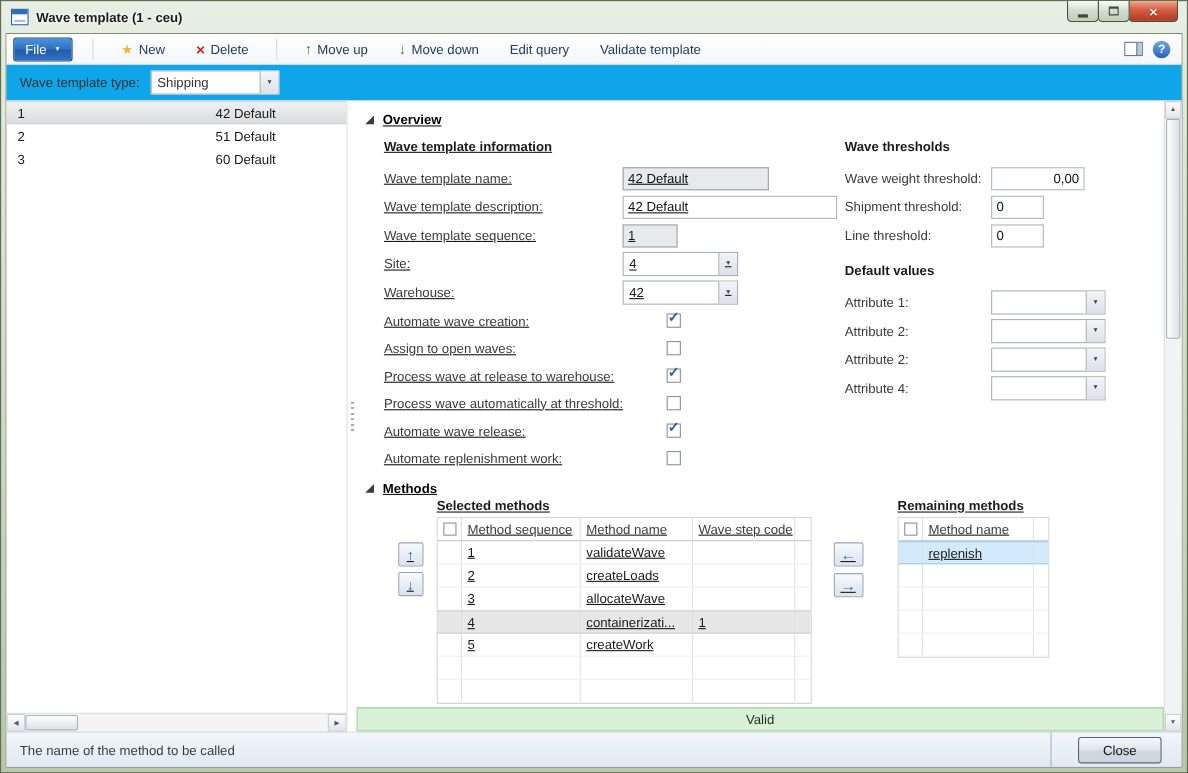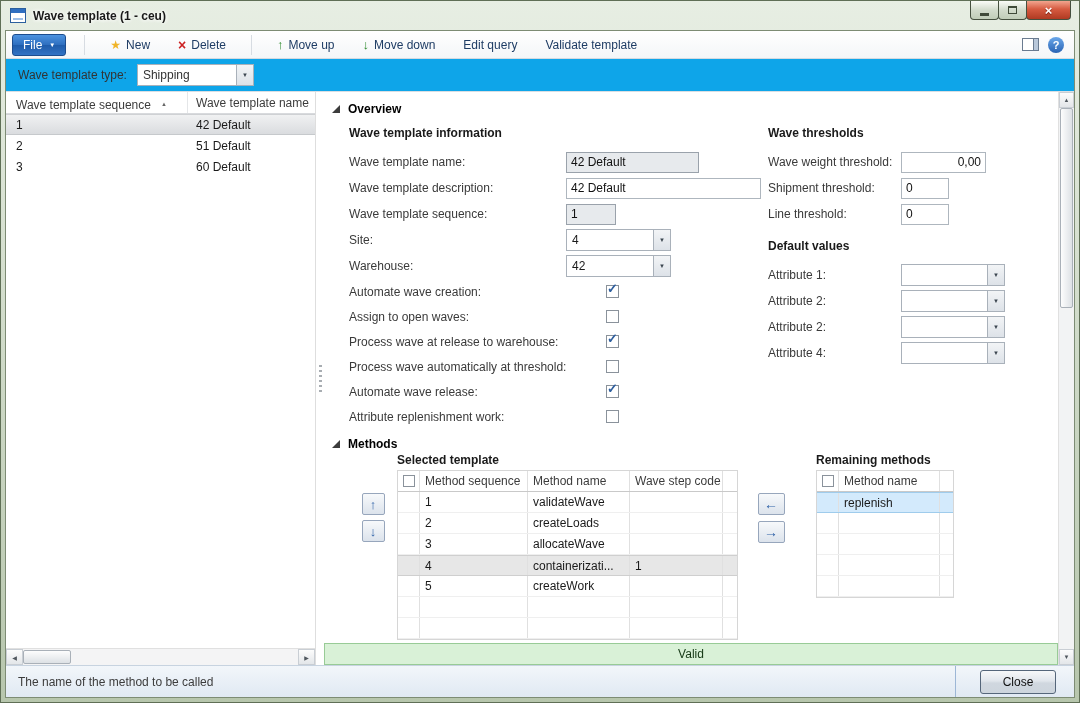--- a/index.html
+++ b/index.html
@@ -77,21 +77,21 @@
     background:linear-gradient(#fcfcfc,#e3e6e9); border:1px solid #c9ced4; }
   .hthumb { width:48px; margin:1px 0; background:linear-gradient(#fdfdfd,#dde1e5); border:1px solid #a9b0b8; border-radius:2px; }
   .htrack { flex:1; }
 
   .splitter { width:9px; flex:none; background:#fff; border-left:1px solid #dedede; position:relative; }
   .grip { position:absolute; top:50%; left:3px; width:3px; height:28px; margin-top:-14px;
     background:repeating-linear-gradient(#a8adb2 0 2px, transparent 2px 5px); }
 
   
   .right-pane { flex:1; display:flex; min-width:0; }
-  .rp-content { flex:1; position:relative; overflow:hidden; padding-bottom:23px; }
+  .rp-content { flex:1; position:relative; overflow:hidden; padding-bottom:23px;text-decoration:underline; }
   .vscroll { width:16px; flex:none; display:flex; flex-direction:column; background:#f2f3f4; border-left:1px solid #e0e0e0; }
   .vscroll .sbtn { width:100%; height:16px; flex:none; }
   .vthumb { height:200px; margin:0 1px; flex:none;
     background:linear-gradient(90deg,#fdfdfd,#dde1e5); border:1px solid #a9b0b8; border-radius:2px; }
   .vtrack { flex:1; }
 
   .section-hdr { display:flex; align-items:center; gap:8px; font-weight:bold; margin:10px 0 2px 8px; color:#000; }
   .tri { width:0; height:0; border-left:8px solid transparent; border-bottom:8px solid #3c3c3c; }
 
   .ov-body { position:relative; margin-left:25px; padding-top:2px; }
@@ -210,27 +210,20 @@
       <span class="flabel">Wave template type:</span>
       <div class="combo w115">
         <div class="cval">Shipping</div>
         <div class="cdd">▼</div>
       </div>
     </div>
 
     <div class="main">
 
       <div class="left-pane">
-        <div class="lg-header">
-          <div class="lg-h1">
-            <span>Wave template sequence</span>
-            <span class="sort">▲</span>
-          </div>
-          <div class="lg-h2">Wave template name</div>
-        </div>
         <div class="lg-row sel">
           <div class="lg-c1">1</div>
           <div class="lg-c2">42 Default</div>
         </div>
         <div class="lg-row">
           <div class="lg-c1">2</div>
           <div class="lg-c2">51 Default</div>
         </div>
         <div class="lg-row">
           <div class="lg-c1">3</div>
@@ -311,21 +304,21 @@
                   <span class="ck"></span>
                 </span>
             </div>
             <div class="frow chk">
               <span class="flbl">Automate wave release:</span>
               <span class="checkbox">
                   <span class="ck">✓</span>
                 </span>
             </div>
             <div class="frow chk">
-              <span class="flbl">Attribute replenishment work:</span>
+              <span class="flbl">Automate replenishment work:</span>
               <span class="checkbox">
                   <span class="ck"></span>
                 </span>
             </div>
 
             <div class="thr">
               <div class="group-title">Wave thresholds</div>
               <div class="frow">
                 <span class="flbl">Wave weight threshold:</span>
                 <input class="tb w85 ra" value="0,00" style="">
@@ -376,21 +369,21 @@
             <span>Methods</span>
           </div>
 
           <div class="mt-body">
             <div class="updown">
               <div class="sq-btn">↑</div>
               <div class="sq-btn">↓</div>
             </div>
 
             <div class="sel-block">
-              <div class="block-title">Selected template</div>
+              <div class="block-title">Selected methods</div>
               <div class="grid">
                 <div class="g-hdr">
                   <div class="gc gc-chk">
                       <span class="checkbox sm"></span>
                     </div>
                   <div class="gc gc-seq">Method sequence</div>
                   <div class="gc gc-name">Method name</div>
                   <div class="gc gc-code">Wave step code</div>
                   <div class="gc gc-fill"></div>
                 </div>

